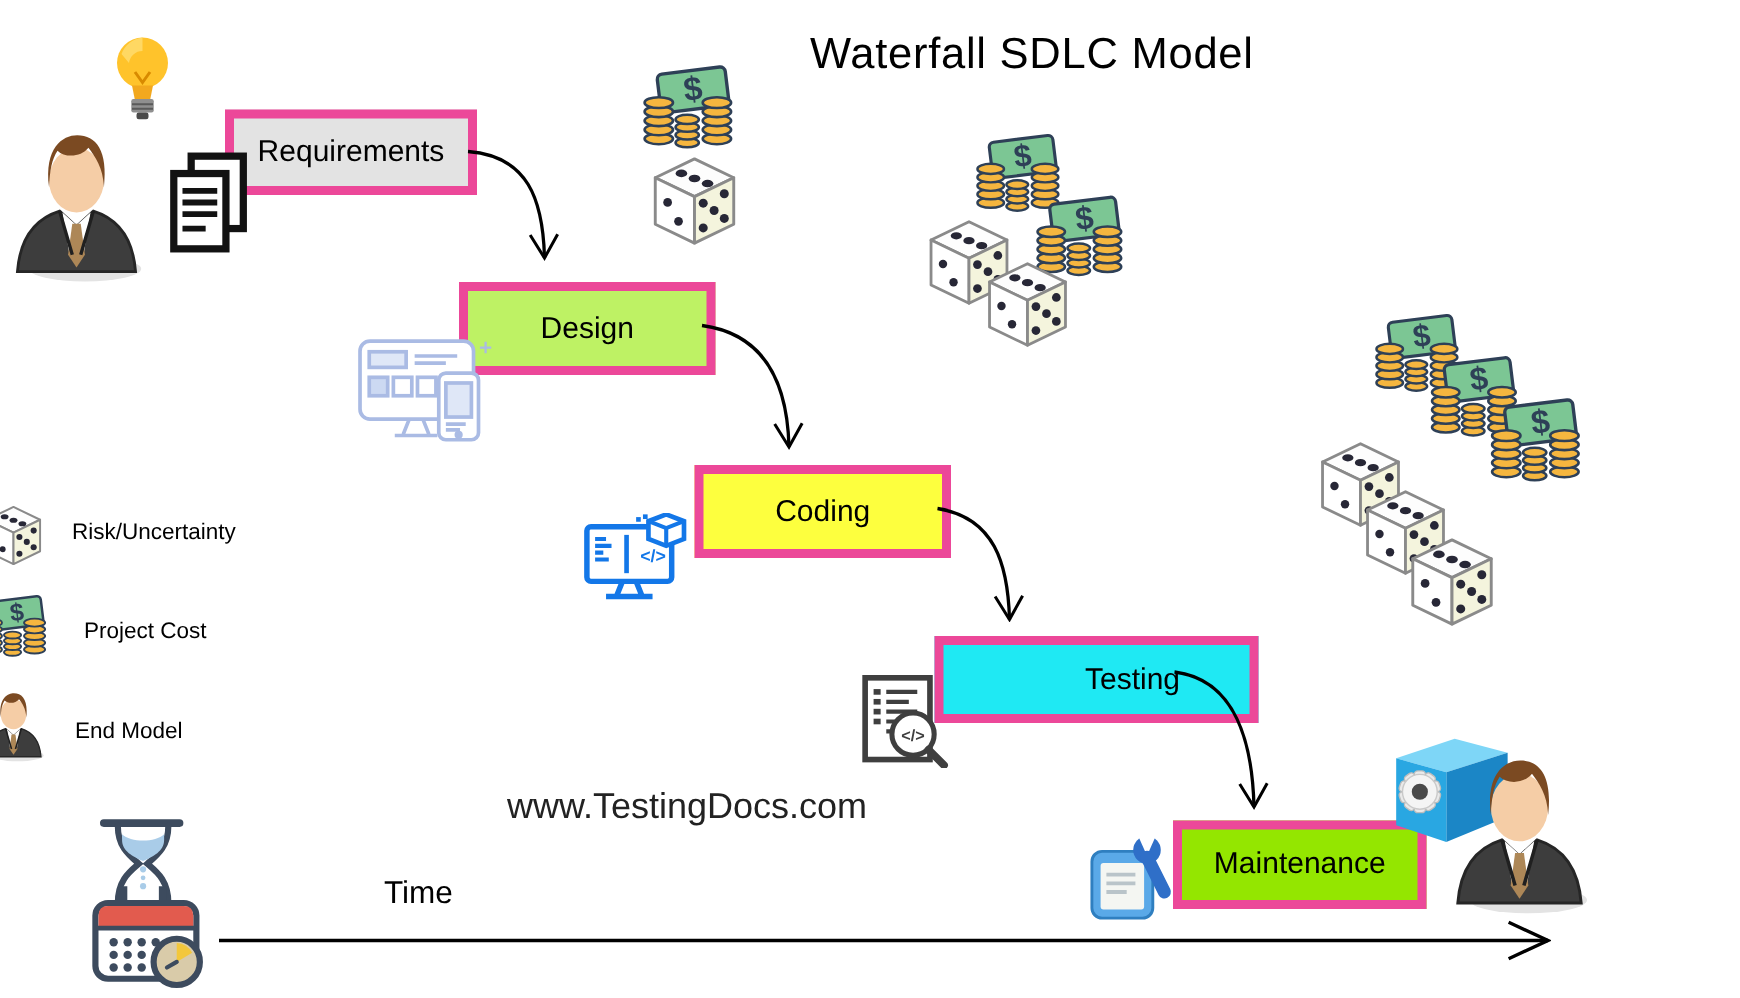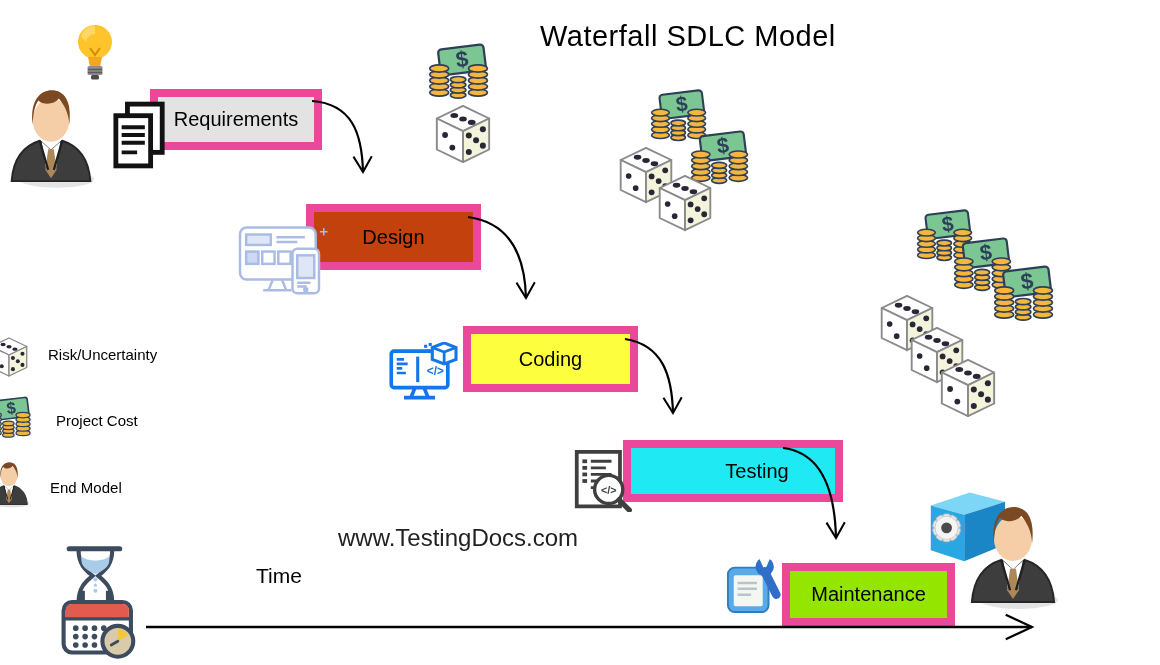--- a/index.html
+++ b/index.html
@@ -1,33 +1,33 @@
 <!DOCTYPE html>
 <html><head>
 <meta charset="utf-8">
 <style>
   html,body{margin:0;padding:0;background:#fff;}
   #canvas{position:relative;width:1160px;height:665px;background:#ffffff;overflow:hidden;
           font-family:"Liberation Sans",sans-serif;color:#000;}
   .abs{position:absolute;}
   #title{left:540px;top:20px;font-size:29px;letter-spacing:.5px;white-space:nowrap;}
-  .phase{position:absolute;border:8px solid #ec4899;display:flex;align-items:center;justify-content:center;
-         font-size:20px;margin-top:16px;}
+  .phase{position:absolute;border:6px solid #ec4899;display:flex;align-items:center;justify-content:center;
+         font-size:20px;}
   #phase-requirements{left:150px;top:73px;width:156px;height:45px;}
   #phase-design{left:306px;top:188px;width:159px;height:50px;}
   #phase-coding{left:463px;top:310px;width:159px;height:50px;}
   #phase-testing{left:623px;top:424px;width:156px;height:46px;padding-left:48px;}
   #phase-maintenance{left:782px;top:547px;width:157px;height:47px;}
   #arrow-layer{left:0;top:0;width:1160px;height:665px;pointer-events:none;}
   .legend-label{position:absolute;font-size:15px;white-space:nowrap;}
   #legend-risk-label{left:48px;top:346px;}
   #legend-cost-label{left:56px;top:412px;}
   #legend-user-label{left:50px;top:479px;}
   #watermark{left:338px;top:524px;font-size:24px;color:#222;}
-  #time-label{left:256px;top:564px;font-size:21px;}
+  #time-label{left:256px;top:584px;font-size:21px;}
   svg{display:block;overflow:visible;}
 </style>
 </head>
 <body>
 
 <div id="canvas">
 
   <svg width="0" height="0" style="position:absolute" aria-hidden="true">
     <defs>
 
@@ -208,21 +208,21 @@
         <path d="M64,104 L57,108" stroke="#3d4b5e" stroke-width="3" stroke-linecap="round"></path>
       </symbol>
     </defs>
   </svg>
 
   <div id="title" class="abs">Waterfall SDLC Model</div>
   <div id="watermark" class="abs">www.TestingDocs.com</div>
   <div id="time-label" class="abs">Time</div>
 
   <div class="phase" id="phase-requirements" style="background-color: rgb(227, 227, 227);">Requirements</div>
-  <div class="phase" id="phase-design" style="background-color: #c2410c;">Design</div>
+  <div class="phase" id="phase-design" style="background-color: #bef264;">Design</div>
   <div class="phase" id="phase-coding" style="background-color: rgb(253, 255, 62);">Coding</div>
   <div class="phase" id="phase-testing" style="background-color: rgb(31, 233, 243);">Testing</div>
   <div class="phase" id="phase-maintenance" style="background-color: rgb(148, 230, 0);">Maintenance</div>
 
   <svg id="arrow-layer" class="abs">
     <defs>
       <marker id="vhead" markerWidth="22" markerHeight="22" refX="0" refY="0" orient="auto" markerUnits="userSpaceOnUse" viewBox="-22 -12 24 24">
         <path d="M-17,-10 L0,0 L-17,10" fill="none" stroke="#000" stroke-width="2.2"></path>
       </marker>
       <marker id="vhead-big" markerWidth="34" markerHeight="30" refX="0" refY="0" orient="auto" markerUnits="userSpaceOnUse" viewBox="-34 -16 36 32">

